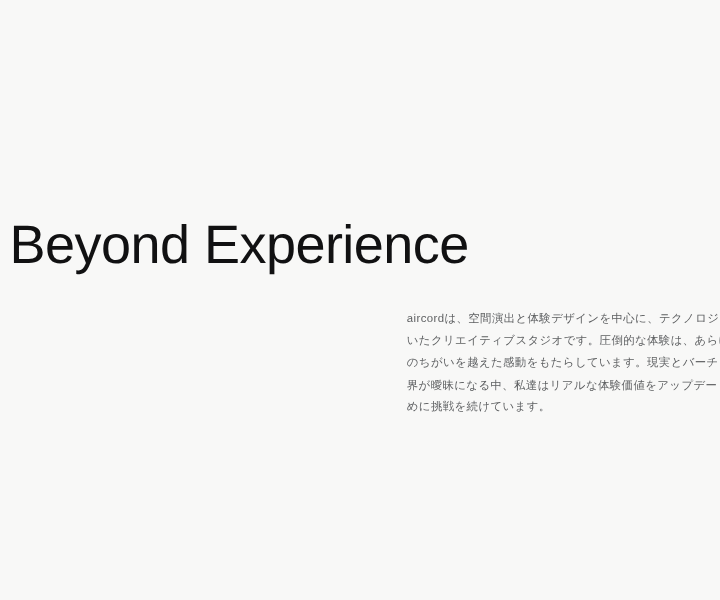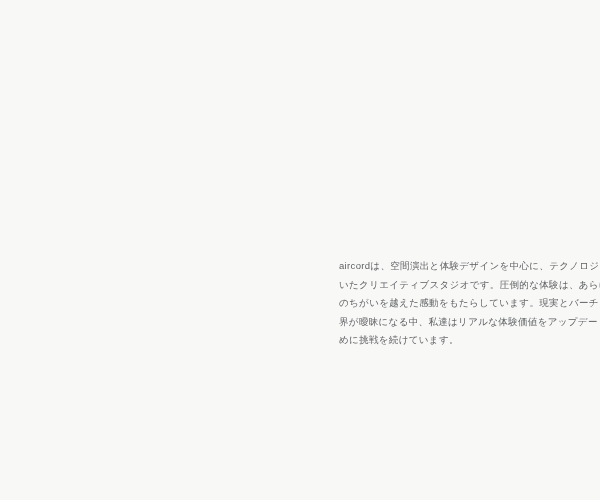--- a/index.html
+++ b/index.html
@@ -54,16 +54,17 @@
     color: #5d5f61;
     text-align: left;
     white-space: pre-line;
   }
 </style>
 </head>
 <body>
 
 <div class="page">
 
+  <h1 class="hero-heading">Beyond Experience</h1>
 
   <p class="intro-copy">aircordは、空間演出と体験デザインを中心に、テクノロジーを用いたクリエイティブスタジオです。圧倒的な体験は、あらゆる属性のちがいを越えた感動をもたらしています。現実とバーチャルの境界が曖昧になる中、私達はリアルな体験価値をアップデートするために挑戦を続けています。</p>
 
 </div>
 
 </body></html>

